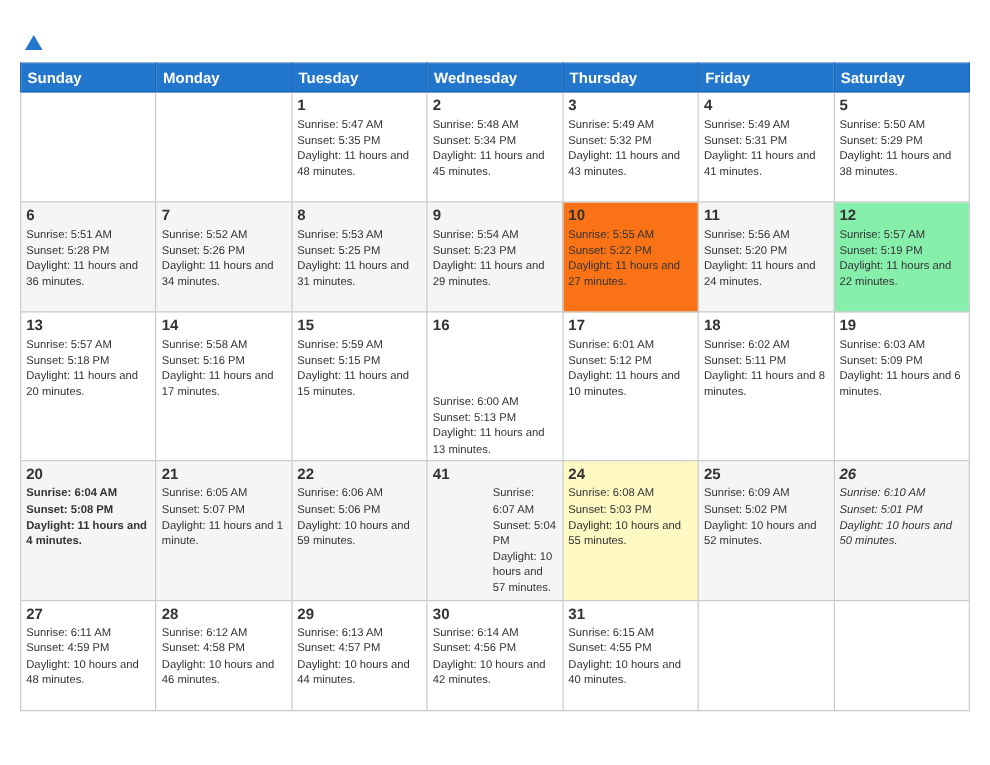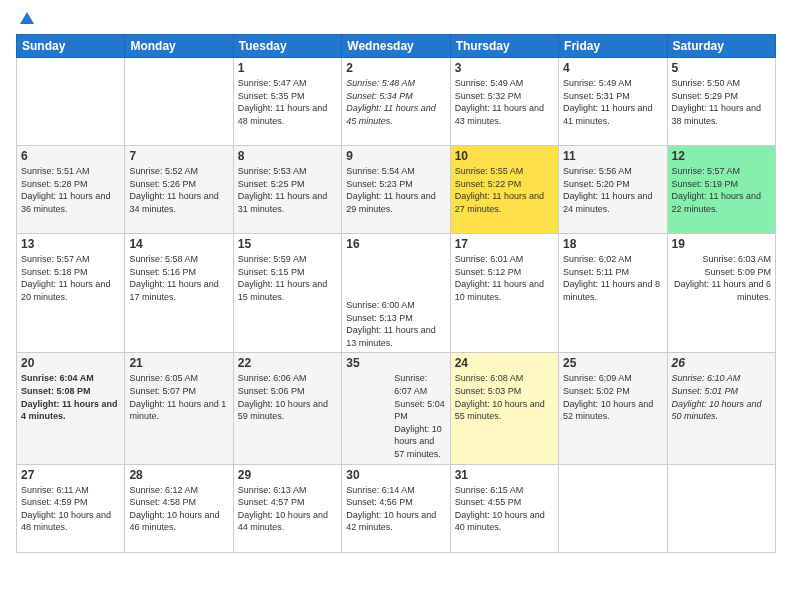--- a/index.html
+++ b/index.html
@@ -6,21 +6,21 @@
     body {
       width: 792px;
       height: 612px;
       font-family: Arial, sans-serif;
       background: #fff;
       overflow: hidden;
     }
     .page {
       width: 792px;
       height: 504px;
-      padding: 12px 16px 10px 16px;
+      padding: 28px 16px 10px 16px;
       display: flex;
       flex-direction: column;
     }
     .header {
       display: flex;
       justify-content: space-between;
       align-items: flex-start;
       margin-bottom: 8px;
     }
     .logo {
@@ -131,21 +131,21 @@
           <td class="empty-cell"></td>
           <td class="empty-cell"></td>
           <td>
             <span class="day-number">1</span>
             <div class="day-info" style="white-space: pre-line;">Sunrise: 5:47 AM
 Sunset: 5:35 PM
 Daylight: 11 hours and 48 minutes.</div>
           </td>
           <td>
             <span class="day-number">2</span>
-            <div class="day-info" style="white-space: pre-line; font-style: italic;">Sunrise: 5:48 AM
+            <div class="day-info" style="white-space: pre-line;">Sunrise: 5:48 AM
 Sunset: 5:34 PM
 Daylight: 11 hours and 45 minutes.</div>
           </td>
           <td>
             <span class="day-number">3</span>
             <div class="day-info" style="white-space: pre-line;">Sunrise: 5:49 AM
 Sunset: 5:32 PM
 Daylight: 11 hours and 43 minutes.</div>
           </td>
           <td>
@@ -179,21 +179,21 @@
             <div class="day-info" style="white-space: pre-line;">Sunrise: 5:53 AM
 Sunset: 5:25 PM
 Daylight: 11 hours and 31 minutes.</div>
           </td>
           <td style="background: rgb(245, 245, 245);">
             <span class="day-number">9</span>
             <div class="day-info" style="white-space: pre-line;">Sunrise: 5:54 AM
 Sunset: 5:23 PM
 Daylight: 11 hours and 29 minutes.</div>
           </td>
-          <td style="background: #fde047;">
+          <td style="background: #f97316;">
             <span class="day-number">10</span>
             <div class="day-info" style="white-space: pre-line;">Sunrise: 5:55 AM
 Sunset: 5:22 PM
 Daylight: 11 hours and 27 minutes.</div>
           </td>
           <td style="background: rgb(245, 245, 245);">
             <span class="day-number">11</span>
             <div class="day-info" style="white-space: pre-line;">Sunrise: 5:56 AM
 Sunset: 5:20 PM
 Daylight: 11 hours and 24 minutes.</div>
@@ -237,21 +237,21 @@
 Daylight: 11 hours and 10 minutes.</div>
           </td>
           <td>
             <span class="day-number">18</span>
             <div class="day-info" style="white-space: pre-line;">Sunrise: 6:02 AM
 Sunset: 5:11 PM
 Daylight: 11 hours and 8 minutes.</div>
           </td>
           <td>
             <span class="day-number">19</span>
-            <div class="day-info" style="white-space: pre-line; text-align: right;">Sunrise: 6:03 AM
+            <div class="day-info" style="white-space: pre-line;">Sunrise: 6:03 AM
 Sunset: 5:09 PM
 Daylight: 11 hours and 6 minutes.</div>
           </td>
         </tr>
         <tr>
           <td style="background: rgb(245, 245, 245);">
             <span class="day-number">20</span>
             <div class="day-info" style="white-space: pre-line; font-weight: bold;">Sunrise: 6:04 AM
 Sunset: 5:08 PM
 Daylight: 11 hours and 4 minutes.</div>
@@ -262,21 +262,21 @@
 Sunset: 5:07 PM
 Daylight: 11 hours and 1 minute.</div>
           </td>
           <td style="background: rgb(245, 245, 245);">
             <span class="day-number">22</span>
             <div class="day-info" style="white-space: pre-line;">Sunrise: 6:06 AM
 Sunset: 5:06 PM
 Daylight: 10 hours and 59 minutes.</div>
           </td>
           <td style="background: rgb(245, 245, 245);">
-            <span class="day-number">35</span>
+            <span class="day-number">41</span>
             <div class="day-info" style="white-space: pre-line; margin-left: 48px;">Sunrise: 6:07 AM
 Sunset: 5:04 PM
 Daylight: 10 hours and 57 minutes.</div>
           </td>
           <td style="background: #fef9c3;">
             <span class="day-number">24</span>
             <div class="day-info" style="white-space: pre-line;">Sunrise: 6:08 AM
 Sunset: 5:03 PM
 Daylight: 10 hours and 55 minutes.</div>
           </td>

